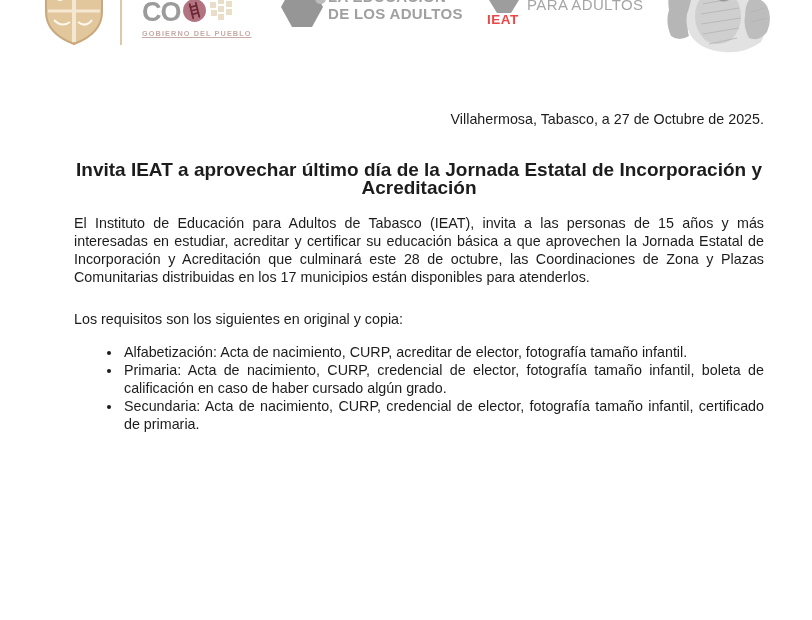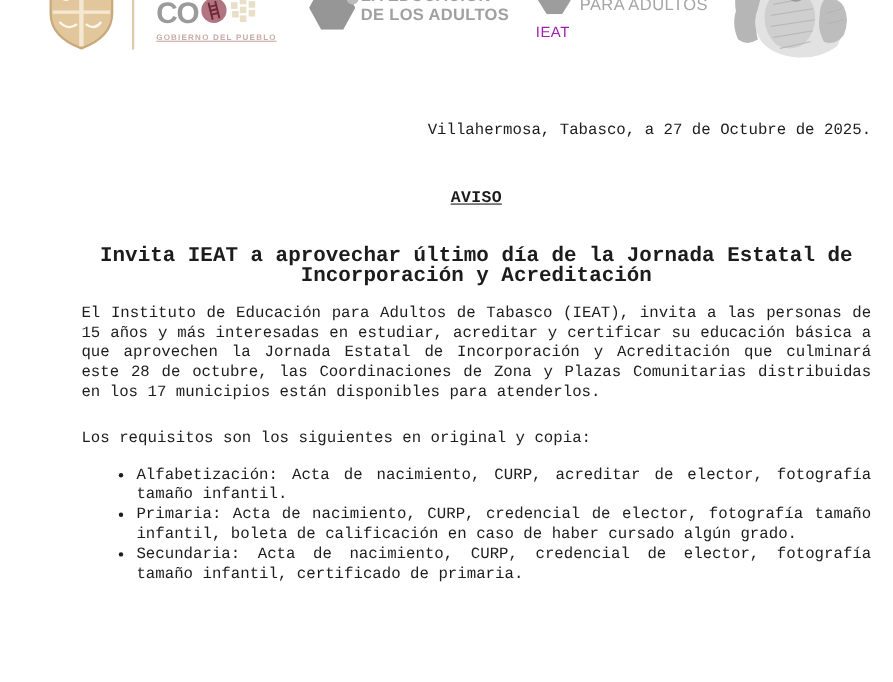--- a/index.html
+++ b/index.html
@@ -33,30 +33,30 @@
   .edu-logo { left:281px; top:0; }
   .edu-hex { position:absolute; left:0; top:-13px; }
   .edu-dot { position:absolute; left:34px; top:-7px; width:11px; height:11px;
              border-radius:50%; background:#bcbcbc; }
   .edu-text { position:absolute; left:47px; top:-12px; width:160px;
               font-weight:bold; color:#a0a0a0; font-size:15px; line-height:17px;
               letter-spacing:0.3px; white-space:nowrap; }
 
   .ieat-logo { left:487px; top:0; }
   .ieat-hex { position:absolute; left:2px; top:-13px; }
-  .ieat-acronym { position:absolute; left:0; top:22px; font-weight:normal;
-                  font-size:13.5px; letter-spacing:0.5px; color:#a21caf; }
+  .ieat-acronym { position:absolute; left:0; top:12px; font-weight:bold;
+                  font-size:13.5px; letter-spacing:0.5px; color:#ef4444; }
   .ieat-text { position:absolute; left:40px; top:-4px; width:140px;
                color:#a5a5a5; font-size:15px; line-height:17px;
                letter-spacing:0.4px; white-space:nowrap; }
 
   .sketch { left:653px; top:-18px; }
 
   
-  .doc { padding:0 20px 0 74px; font-size:14.3px; line-height:18px;font-family:Liberation Mono, monospace; }
+  .doc { padding:0 48px 0 74px; font-size:14.3px; line-height:18px; }
   .dateline { margin-top:50px; text-align:right; }
   .notice-title {
     margin-top:44px; text-align:center; font-weight:bold;
     font-size:15px; text-decoration:underline; letter-spacing:0.3px;
   }
   .headline { margin-top:33px; text-align:center; font-weight:bold; font-size:19px; }
   .para-main { margin-top:17px; text-align:justify; }
   .req-intro { margin-top:24px; text-align:left; }
   .req-list { margin-top:15px; padding-left:48px; }
   .req-list li { text-align:justify; padding-left:2px; }
@@ -152,21 +152,20 @@
       </g>
       <path d="M64,6 q8,-6 14,2 l-2,10 q-8,4 -12,-2 Z" fill="#9a9a9a"></path>
     </svg>
   </div>
 </header>
 
 <main class="doc">
 
   <p class="dateline">Villahermosa, Tabasco, a 27 de Octubre de 2025.</p>
 
-  <h1 class="notice-title">AVISO</h1>
 
   <h2 class="headline">Invita IEAT a aprovechar último día de la Jornada Estatal de Incorporación y Acreditación</h2>
 
   <p class="para-main">El Instituto de Educación para Adultos de Tabasco (IEAT), invita a las personas de 15 años y más interesadas en estudiar, acreditar y certificar su educación básica a que aprovechen la Jornada Estatal de Incorporación y Acreditación que culminará este 28 de octubre, las Coordinaciones de Zona y Plazas Comunitarias distribuidas en los 17 municipios están disponibles para atenderlos.</p>
 
   <p class="req-intro">Los requisitos son los siguientes en original y copia:</p>
 
   <ul class="req-list">
     <li>Alfabetización: Acta de nacimiento, CURP, acreditar de elector, fotografía tamaño infantil.</li>
     <li>Primaria: Acta de nacimiento, CURP, credencial de elector, fotografía tamaño infantil, boleta de calificación en caso de haber cursado algún grado.</li>

